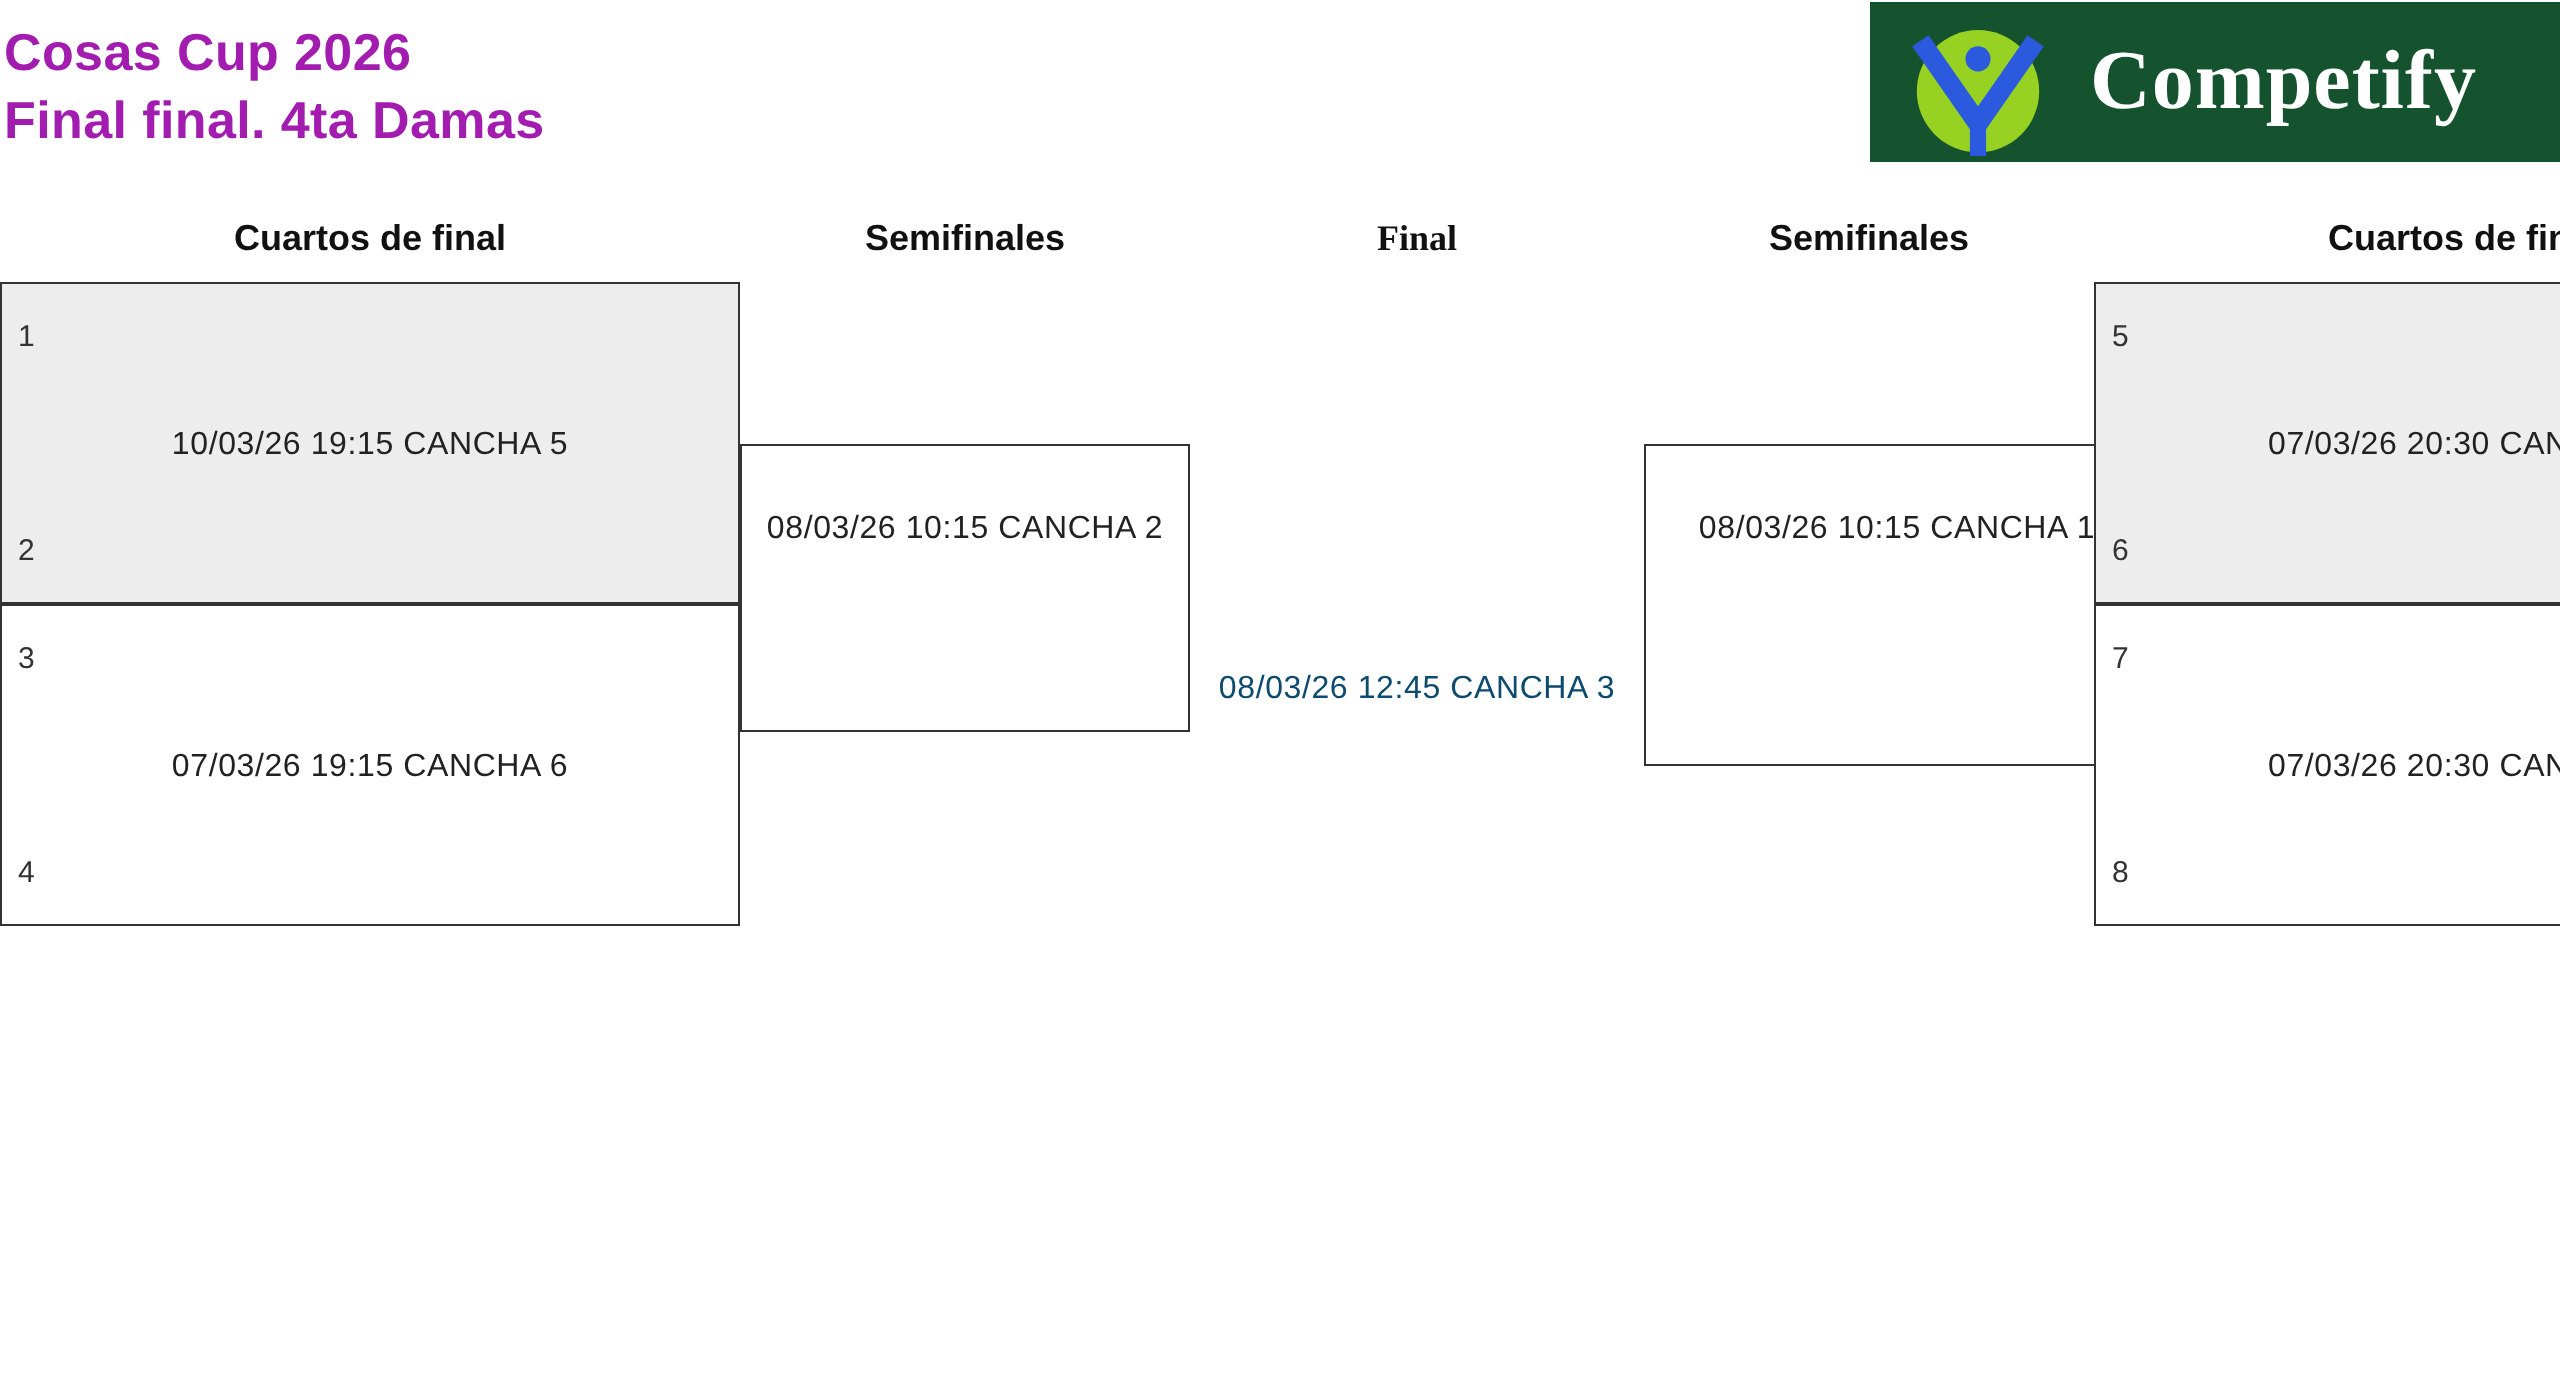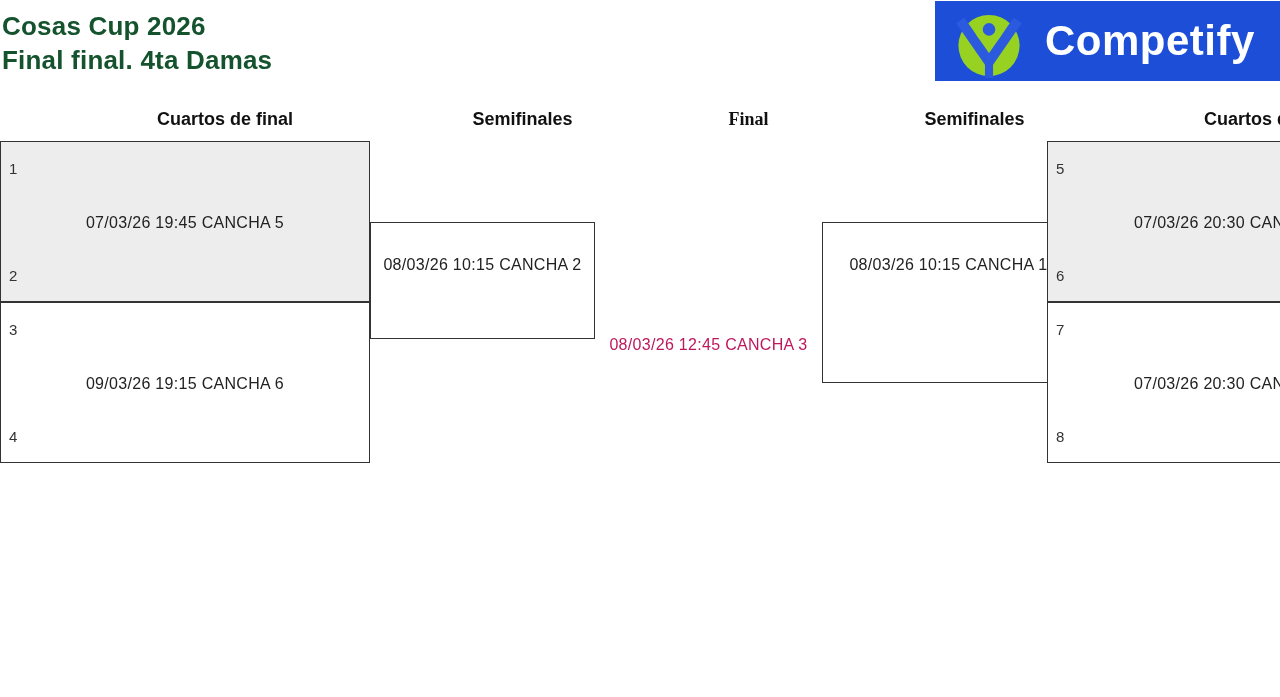--- a/index.html
+++ b/index.html
@@ -14,34 +14,35 @@
   }
 
   
   .page-title {
     position: absolute;
     left: 2px;
     top: 9px;
     font-size: 26px;
     font-weight: 700;
     line-height: 34px;
-    color: #14532d;
+    color: #a21caf;
     letter-spacing: 0.2px;
   }
 
   
   .logo-band {
     position: absolute;
     left: 935px;
     top: 1px;
     width: 345px;
     height: 80px;
-    background: #1d4ed8;
+    background: #14532d;
     display: flex;
     align-items: center;
+    font-family: Liberation Serif, serif;
   }
   .logo-icon {
     position: absolute;
     left: 18px;
     top: 5px;
     width: 72px;
     height: 72px;
   }
   .logo-word {
     position: absolute;
@@ -57,40 +58,39 @@
 
   
   .round-header {
     position: absolute;
     top: 109px;
     font-size: 18px;
     font-weight: 600;
     text-align: center;
     color: #111;
     white-space: nowrap;
-    margin-left: 40px;
   }
   .rh-1 { left: 0;      width: 370px; }
   .rh-2 { left: 370px;  width: 225px; }
   .rh-3 { left: 595px;  width: 227px; font-family: Liberation Serif, serif; }
   .rh-4 { left: 822px;  width: 225px; }
   .rh-5 { left: 1047px; width: 370px; }
 
   
   .box {
     position: absolute;
     box-sizing: border-box;
     border: 1px solid #333;
     background: #ffffff;
   }
   .box.shaded { background: #EDEDED; }
 
   .qf-l1 { left: 0;      top: 141px; width: 370px; height: 161px; }
   .qf-l2 { left: 0;      top: 302px; width: 370px; height: 161px; }
-  .sf-l  { left: 370px;  top: 222px; width: 225px; height: 117px; }
+  .sf-l  { left: 370px;  top: 222px; width: 225px; height: 144px; }
   .sf-r  { left: 822px;  top: 222px; width: 253px; height: 161px; }
   .qf-r1 { left: 1047px; top: 141px; width: 370px; height: 161px; }
   .qf-r2 { left: 1047px; top: 302px; width: 370px; height: 161px; }
 
   .seed {
     position: absolute;
     left: 8px;
     font-size: 15px;
     line-height: 17px;
     color: #333;
@@ -118,21 +118,21 @@
   }
 
   .final-label {
     position: absolute;
     left: 595px;
     top: 335px;
     width: 227px;
     text-align: center;
     font-size: 16px;
     line-height: 19px;
-    color: #be185d;
+    color: #0c4a6e;
     letter-spacing: 0.3px;
     white-space: nowrap;
   }
 </style>
 </head>
 <body>
 
 <div class="stage">
 
   <div class="page-title">
@@ -155,27 +155,27 @@
   </div>
 
   <div class="round-header rh-1">Cuartos de final</div>
   <div class="round-header rh-2">Semifinales</div>
   <div class="round-header rh-3">Final</div>
   <div class="round-header rh-4">Semifinales</div>
   <div class="round-header rh-5">Cuartos de final</div>
 
   <div class="box shaded qf-l1">
     <div class="seed seed-top">1</div>
-    <div class="match-label">07/03/26 19:45 CANCHA 5</div>
+    <div class="match-label">10/03/26 19:15 CANCHA 5</div>
     <div class="seed seed-bottom">2</div>
   </div>
 
   <div class="box qf-l2">
     <div class="seed seed-top">3</div>
-    <div class="match-label">09/03/26 19:15 CANCHA 6</div>
+    <div class="match-label">07/03/26 19:15 CANCHA 6</div>
     <div class="seed seed-bottom">4</div>
   </div>
 
   <div class="box sf-l">
     <div class="match-label">08/03/26 10:15 CANCHA 2</div>
   </div>
 
   <div class="final-label">08/03/26 12:45 CANCHA 3</div>
 
   <div class="box sf-r">

